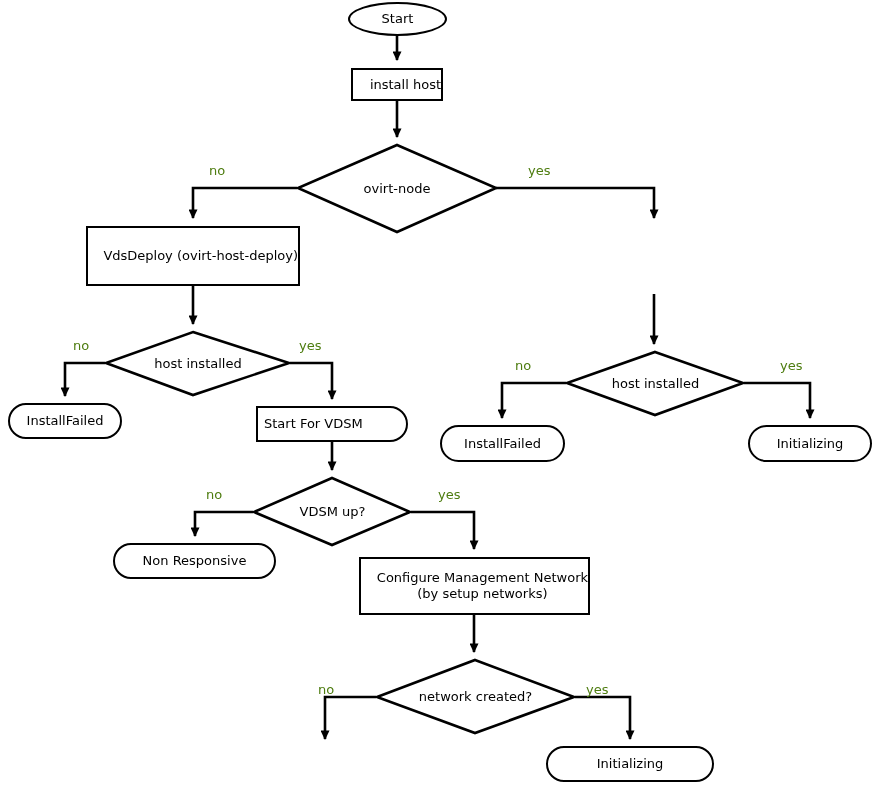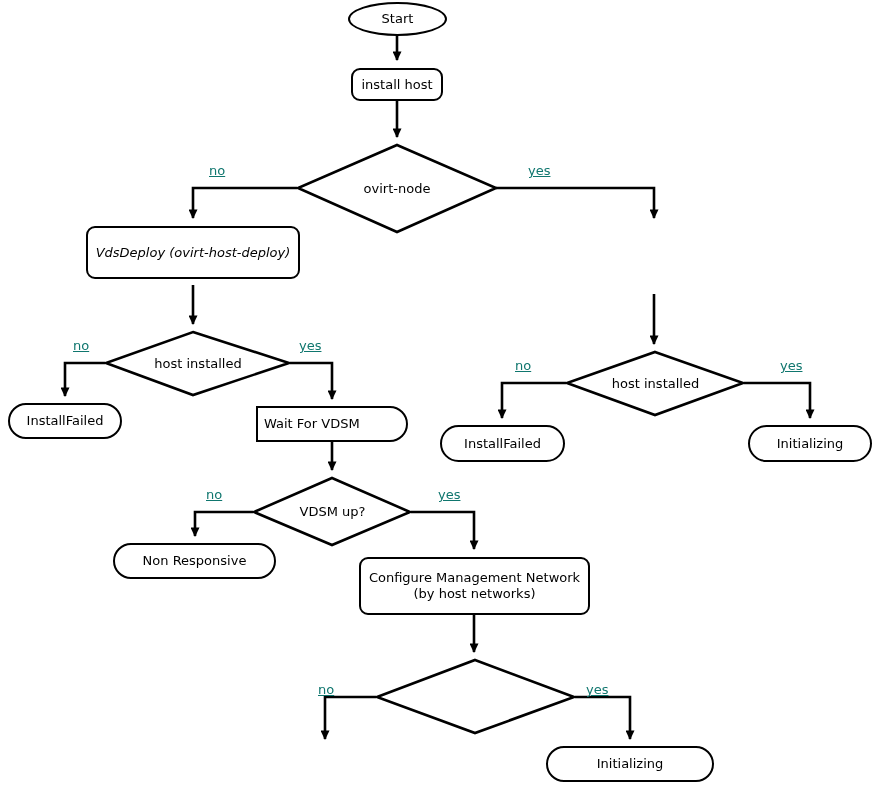--- a/index.html
+++ b/index.html
@@ -33,21 +33,22 @@
     justify-content: center;
     text-align: center;
     color: #000000;
     background: #ffffff;
     line-height: 1.22;
     white-space: pre-line;
     z-index: 2;
   }
   .node-process {
     border: 2px solid #000000;
-    border-radius: 9px;
+    border-radius: 0;
+    justify-content: flex-end;
   }
   .node-terminal {
     border: 2.5px solid #000000;
     border-radius: 999px;
     justify-content: center;
   }
   .node-start {
     border: 2.5px solid #000000;
     border-radius: 50%;
   }
@@ -59,24 +60,23 @@
     background: transparent;
     border: none;
   }
   .node-decision .dtext {
     position: relative;
     z-index: 3;
     text-align: right;
   }
   .edge-label {
     position: absolute;
-    color: #0f766e;
+    color: #4d7c0f;
     z-index: 2;
     white-space: nowrap;
-    text-decoration: underline;
   }
 </style>
 </head>
 <body>
 
 <div id="canvas">
 
   <svg id="edge-layer" viewBox="0 0 875 787" xmlns="http://www.w3.org/2000/svg">
     <defs>
       <marker id="arrow" markerWidth="10" markerHeight="9" refX="8.6" refY="4.5" orient="auto" markerUnits="userSpaceOnUse">
@@ -133,62 +133,65 @@
   </div>
 
   <div class="node node-process" style="left:351px; top:68px; width:92px; height:33px; font-size:13px;">
     <span>install host</span>
   </div>
 
   <div class="node node-decision" style="left:298px; top:145px; width:198px; height:87px; font-size:13px;">
     <span class="dtext">ovirt-node</span>
   </div>
 
-  <div class="node node-process" style="left:86px; top:226px; width:214px; height:53px; font-size:13px;font-style:italic;">
+  <div class="node node-process" style="left:86px; top:226px; width:214px; height:60px; font-size:13px;">
     <span>VdsDeploy (ovirt-host-deploy)</span>
   </div>
 
 
   <div class="node node-decision" style="left:106px; top:332px; width:184px; height:63px; font-size:13px;">
     <span class="dtext">host installed</span>
   </div>
 
   <div class="node node-decision" style="left:567px; top:352px; width:177px; height:63px; font-size:13px;">
     <span class="dtext">host installed</span>
   </div>
 
   <div class="node node-terminal" style="left:8px; top:403px; width:114px; height:36px; font-size:13px;">
     <span>InstallFailed</span>
   </div>
 
   <div class="node node-wait" style="left:256px; top:406px; width:152px; height:36px; font-size:13px; justify-content:flex-start; padding-left:6px;">
-    <span>Wait For VDSM</span>
+    <span>Start For VDSM</span>
   </div>
 
   <div class="node node-terminal" style="left:440px; top:425px; width:125px; height:37px; font-size:13px;">
     <span>InstallFailed</span>
   </div>
 
   <div class="node node-terminal" style="left:748px; top:425px; width:124px; height:37px; font-size:13px;">
     <span>Initializing</span>
   </div>
 
   <div class="node node-terminal" style="left:113px; top:543px; width:163px; height:36px; font-size:13px;">
     <span>Non Responsive</span>
   </div>
 
   <div class="node node-decision" style="left:254px; top:478px; width:157px; height:67px; font-size:13px;">
     <span class="dtext">VDSM up?</span>
   </div>
 
   <div class="node node-process" style="left:359px; top:557px; width:231px; height:58px; font-size:13px;">
     <span>Configure Management Network
-(by host networks)</span>
-  </div>
-
+(by setup networks)</span>
+  </div>
+
+  <div class="node node-decision" style="left:377px; top:660px; width:197px; height:73px; font-size:13px;">
+    <span class="dtext">network created?</span>
+  </div>
 
 
   <div class="node node-terminal" style="left:546px; top:746px; width:168px; height:36px; font-size:13px;">
     <span>Initializing</span>
   </div>
 
   <div class="edge-label" style="left:209px; top:163px; font-size:13px;">no</div>
 
   <div class="edge-label" style="left:528px; top:163px; font-size:13px;">yes</div>
 

